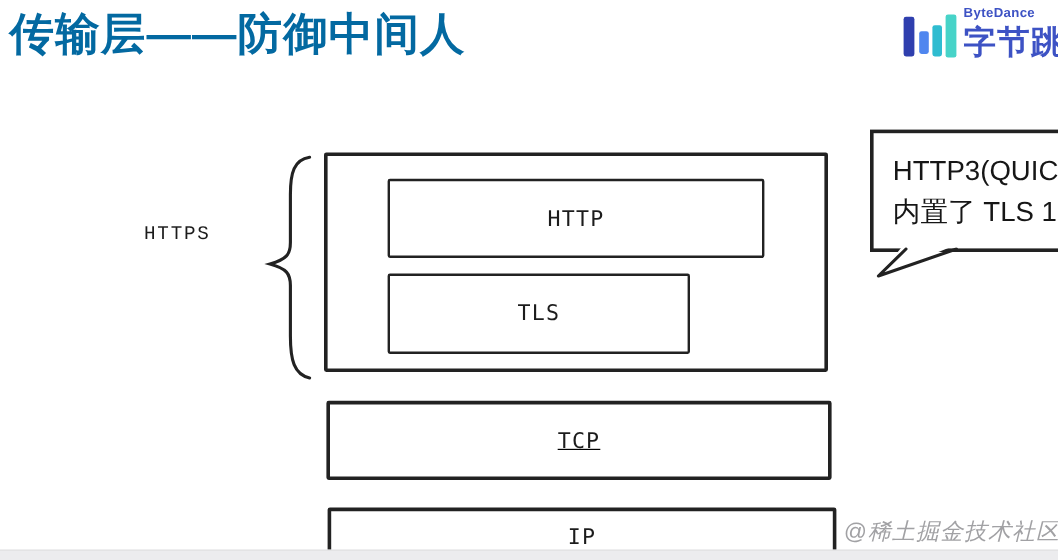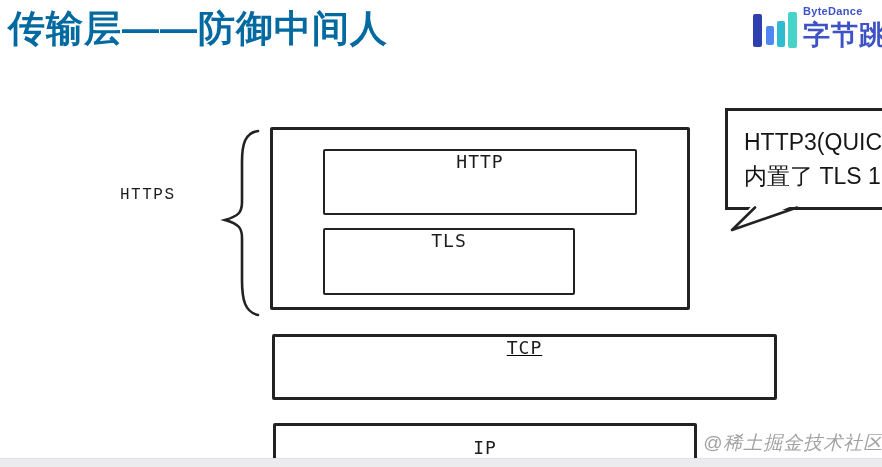--- a/index.html
+++ b/index.html
@@ -34,34 +34,34 @@
   .logo-en { font-size: 11px; font-weight: 700; color: #3d52c4; letter-spacing: 0.3px; }
   .logo-zh { font-size: 27px; font-weight: 700; color: #3d52c4; letter-spacing: 1px; margin-top: 0px; }
 
   
   .hand-box {
     position: absolute;
     background: #ffffff;
     border: 2.5px solid #222222;
     border-radius: 2px;
     display: flex;
-    align-items: flex-start;
+    align-items: center;
     justify-content: center;
   }
   .layer-label {
     font-family: "DejaVu Sans Mono", monospace;
     font-size: 18px;
     color: #1c1c1c;
     letter-spacing: 1px;
   }
 
   .box-outer { left: 270px; top: 127px; width: 420px; height: 183px; border-width: 3px; }
   .box-http  { left: 323px; top: 149px; width: 314px; height: 66px; }
   .box-tls   { left: 323px; top: 228px; width: 252px; height: 67px; }
-  .box-tcp   { left: 272px; top: 334px; width: 505px; height: 66px; border-width: 3px; text-decoration: underline; }
+  .box-tcp   { left: 272px; top: 334px; width: 421px; height: 66px; border-width: 3px; text-decoration: underline; }
   .box-ip    { left: 273px; top: 423px; width: 424px; height: 62px; border-width: 3px;
                align-items: flex-start; }
   .box-ip .layer-label { margin-top: 11px; }
 
   
   .https-label {
     position: absolute;
     left: 120px; top: 186px;
     font-family: Liberation Mono, monospace;
     font-size: 16px;

